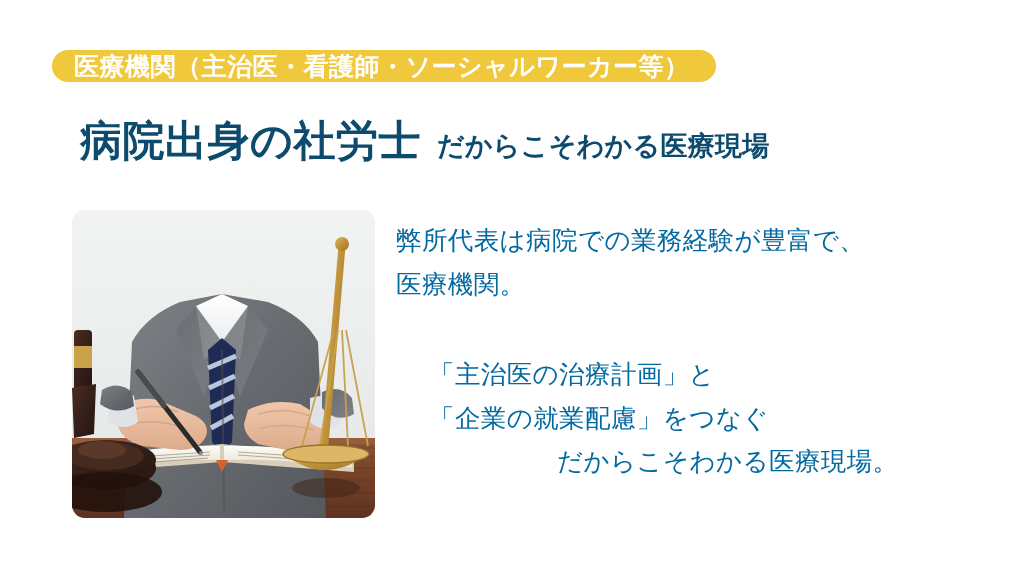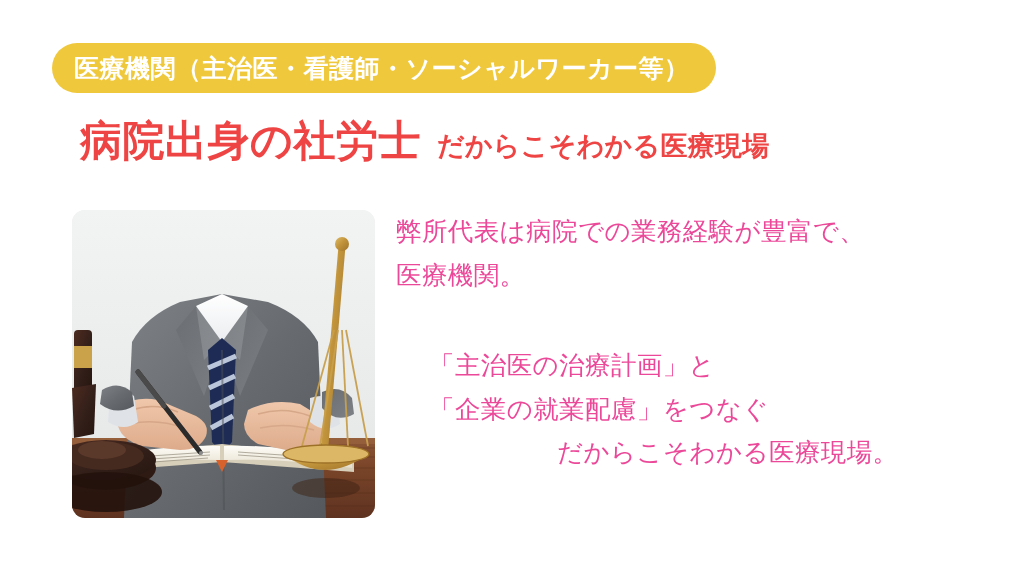--- a/index.html
+++ b/index.html
@@ -21,22 +21,22 @@
     position: relative;
     width: 1024px;
     height: 576px;
     background: #ffffff;
   }
 
   
   .badge {
     position: absolute;
     left: 52px;
-    top: 43px;
-    height: 50px;
+    top: 50px;
+    height: 32px;
     padding: 0 26px 0 22px;
     display: flex;
     align-items: center;
     background: #f0c83c;
     border-radius: 25px;
     color: #ffffff;
     font-size: 25px;
     font-weight: bold;
     letter-spacing: 0.5px;
     white-space: nowrap;
@@ -44,21 +44,21 @@
   }
 
   
   .headline {
     position: absolute;
     left: 80px;
     top: 119px;
     display: flex;
     align-items: baseline;
     white-space: nowrap;
-    color: #ef4444;
+    color: #0c4a6e;
   }
   .headline-strong {
     font-size: 42px;
     font-weight: bold;
     letter-spacing: 0.5px;
     line-height: 1.05;
   }
   .headline-rest {
     font-size: 27px;
     font-weight: bold;
@@ -77,23 +77,23 @@
     border-radius: 13px;
     overflow: hidden;
     background: #efefef;
   }
   .photo svg { display: block; width: 100%; height: 100%; }
 
   
   .body-col {
     position: absolute;
     left: 396px;
-    top: 210px;
+    top: 219px;
     width: 600px;
-    color: #ec4899;
+    color: #0369a1;
   }
   .para {
     font-size: 25.5px;
     line-height: 1.72;
     letter-spacing: 0.4px;
     white-space: nowrap;
   }
   .para-line { display: block; }
 
   .block-two {

